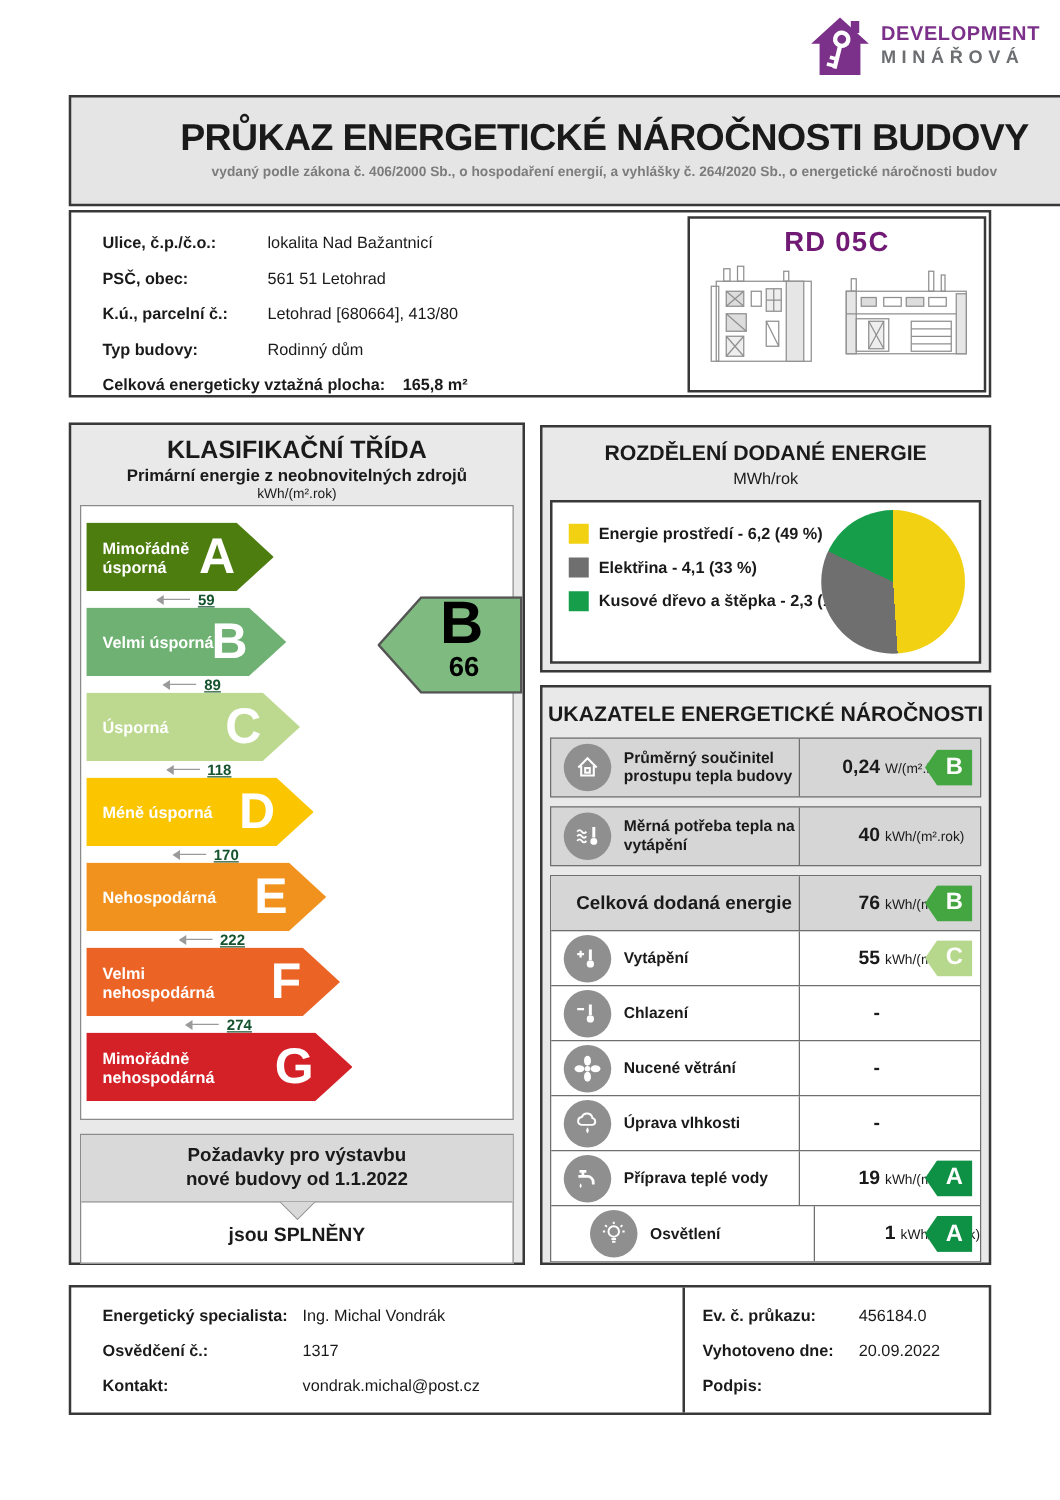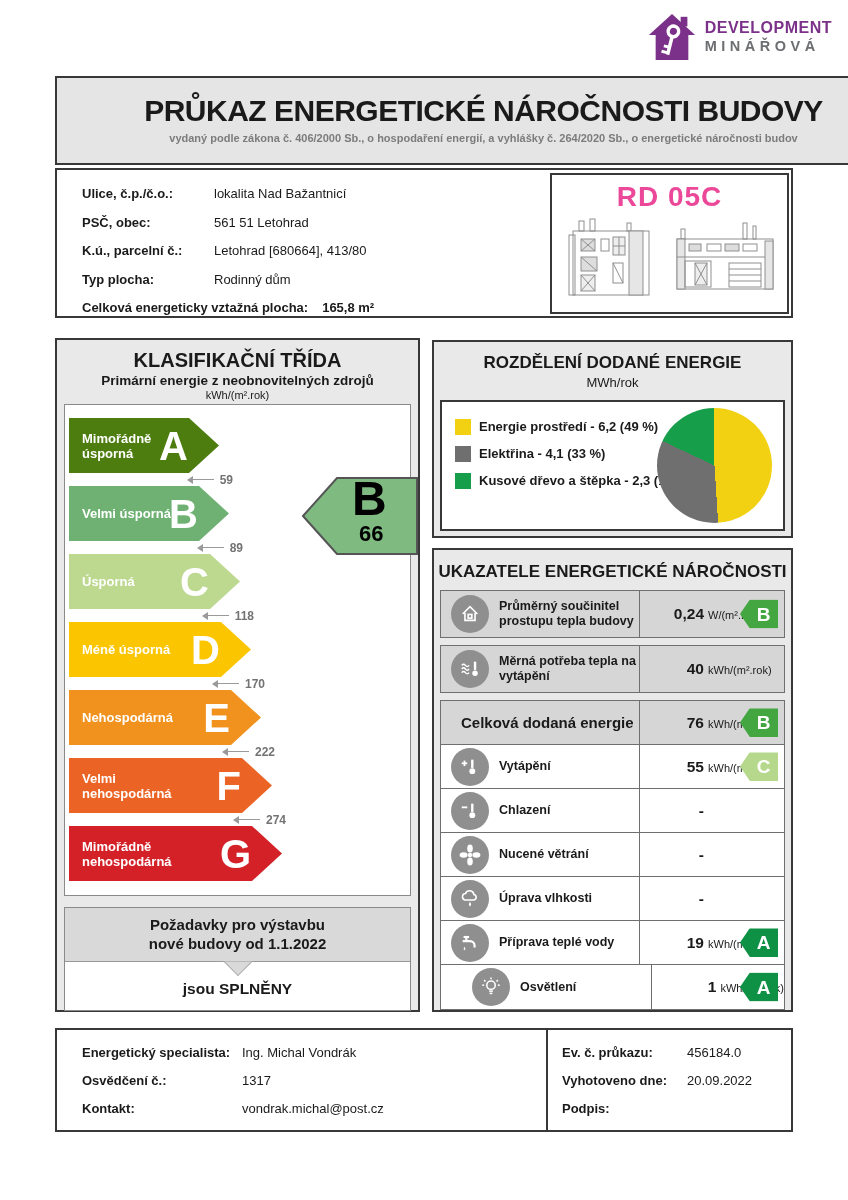--- a/index.html
+++ b/index.html
@@ -20,34 +20,34 @@
 
   
   .info-box{left:55px;top:168px;width:738px;height:150px;background:#fff;}
   .fields{position:absolute;left:25px;top:16px;font-size:13px;}
   .frow{display:flex;margin-bottom:13.5px;}
   .flabel{font-weight:bold;width:132px;}
   .fvalue{font-weight:normal;}
   .frow.area .flabel{width:auto;margin-right:14px;}
   .frow.area .fvalue{font-weight:bold;}
   .rd-box{position:absolute;left:493px;top:3px;width:239px;height:141px;border:2.5px solid #383838;box-sizing:border-box;background:#fff;text-align:center;}
-  .rd-title{font-size:28px;font-weight:bold;color:#ec4899;letter-spacing:1px;margin-top:6px;}
+  .rd-title{font-size:22px;font-weight:bold;color:#701a75;letter-spacing:1px;margin-top:6px;}
   .rd-draw{display:flex;justify-content:center;gap:14px;margin-top:4px;}
 
   
   .class-panel{left:55px;top:338px;width:365px;height:674px;background:#e9e9e9;}
   .cp-title{text-align:center;font-size:20px;font-weight:bold;margin-top:9px;}
   .cp-sub{text-align:center;font-size:13.5px;font-weight:bold;margin-top:1px;}
   .cp-unit{text-align:center;font-size:11px;margin-top:1px;}
   .scale-box{position:absolute;left:7px;top:64px;width:347px;height:492px;background:#fff;border:1px solid #8a8a8a;box-sizing:border-box;padding-top:13px;}
   .band{height:55px;margin-left:4px;position:relative;display:flex;align-items:center;
         clip-path:polygon(0 0,calc(100% - 30px) 0,100% 50%,calc(100% - 30px) 100%,0 100%);}
   .bname{color:#fff;font-weight:bold;font-size:13px;line-height:15px;padding-left:13px;width:105px;}
   .bletter{position:absolute;right:31px;top:50%;transform:translateY(-50%);color:#fff;font-weight:bold;font-size:40px;}
-  .thr{height:13px;display:flex;justify-content:flex-end;align-items:center;gap:6px;color:#737373;font-size:12px;font-weight:bold;}
+  .thr{height:13px;display:flex;justify-content:center;align-items:center;gap:6px;color:#14532d;font-size:12px;font-weight:bold;text-decoration:underline;}
   .w0{width:150px}.w1{width:160px}.w2{width:171px}.w3{width:182px}.w4{width:192px}.w5{width:203px}.w6{width:213px}
   .thr.w0{width:168px}.thr.w1{width:178px}.thr.w2{width:189px}.thr.w3{width:200px}.thr.w4{width:210px}.thr.w5{width:221px}
   .arr{width:26px;height:1.5px;background:#9a9a9a;position:relative;display:inline-block;}
   .arr::before{content:"";position:absolute;left:-1px;top:-3.2px;border:4px solid transparent;border-right:6px solid #9a9a9a;border-left:0;}
   .rating{position:absolute;left:245px;top:137px;width:116px;height:78px;}
   .rating .rb{position:absolute;left:50px;top:-6px;font-size:48px;font-weight:bold;color:#000;}
   .rating .rv{position:absolute;left:57px;top:44px;font-size:22px;font-weight:bold;color:#000;}
   .req-box{position:absolute;left:7px;top:567px;width:347px;border:1.5px solid #8a8a8a;box-sizing:border-box;background:#fff;}
   .req-gray{position:relative;background:#d9d9d9;border-bottom:1px solid #9a9a9a;padding:7px 0 8px;text-align:center;font-weight:bold;font-size:15px;line-height:19px;}
   .req-gray::after{content:"";position:absolute;left:50%;bottom:-11px;transform:translateX(-50%) rotate(45deg);width:20px;height:20px;background:#d9d9d9;border-right:1px solid #9a9a9a;border-bottom:1px solid #9a9a9a;clip-path:polygon(100% 0,100% 100%,0 100%);}
@@ -136,21 +136,21 @@
       </div>
       <div class="frow">
         <span class="flabel">PSČ, obec:</span>
         <span class="fvalue">561 51 Letohrad</span>
       </div>
       <div class="frow">
         <span class="flabel">K.ú., parcelní č.:</span>
         <span class="fvalue">Letohrad [680664], 413/80</span>
       </div>
       <div class="frow">
-        <span class="flabel">Typ plocha:</span>
+        <span class="flabel">Typ budovy:</span>
         <span class="fvalue">Rodinný dům</span>
       </div>
       <div class="frow area">
         <span class="flabel">Celková energeticky vztažná plocha:</span>
         <span class="fvalue">165,8 m²</span>
       </div>
     </div>
     <div class="rd-box">
       <div class="rd-title">RD 05C</div>
       <div class="rd-draw">

